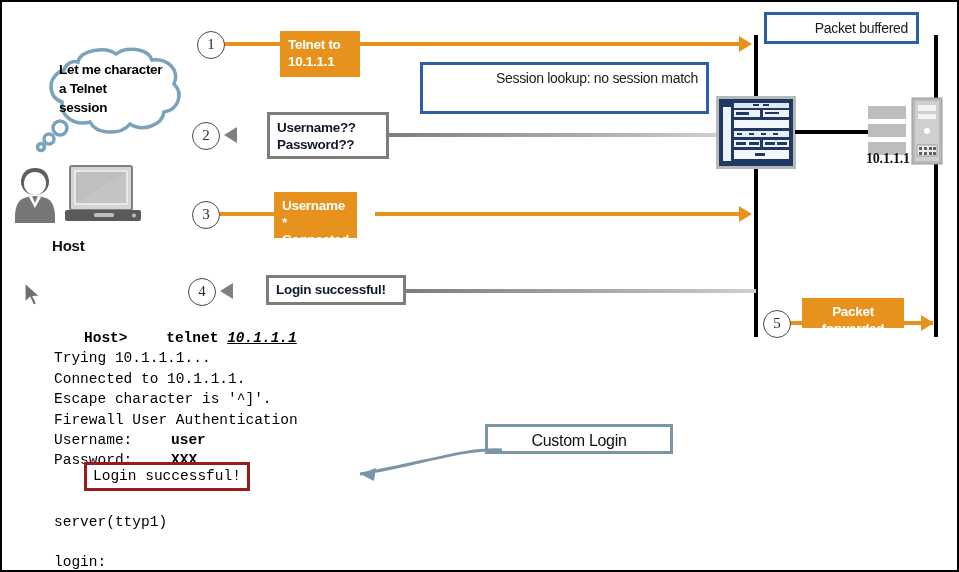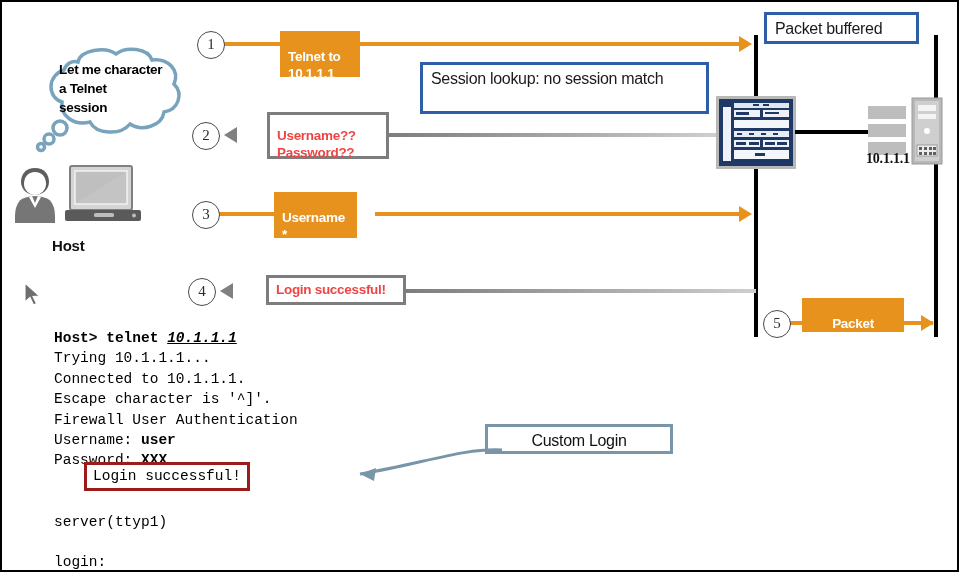--- a/index.html
+++ b/index.html
@@ -69,46 +69,46 @@
   }
 
   
   .orange-box{
     position:absolute;
     background:#E8921E;
     color:#ffffff;
     font-weight:bold;
     font-size:13.5px;
     line-height:17px;
-    padding:17px 8px;
+    padding:5px 8px;
     box-sizing:border-box;
     letter-spacing:-0.3px;
   }
   .gray-box{
     position:absolute;
     background:#ffffff;
     border:3px solid #7d7d7d;
-    color:#ef4444;
+    color:#0f172a;
     font-weight:bold;
     font-size:13.5px;
     line-height:17px;
-    padding:12px 7px;
+    padding:4px 7px;
     box-sizing:border-box;
     letter-spacing:-0.3px;
   }
   .blue-box{
     position:absolute;
     background:#ffffff;
     border:3px solid #2F5EA8;
     color:#1a1a1a;
-    font-size:16px;
+    font-size:14px;
     line-height:19px;
     padding:4px 8px;
     box-sizing:border-box;
-    text-align:left;
+    text-align:right;
     letter-spacing:-0.3px;
   }
   .steel-box{
     position:absolute;
     background:#ffffff;
     border:3px solid #7896A8;
     color:#111111;
     font-size:16px;
     line-height:22px;
     padding:3px 10px;
@@ -138,21 +138,21 @@
   #terminal{
     position:absolute;
     left:52px;
     top:326px;
     font-family:"Liberation Mono", monospace;
     font-size:14.5px;
     line-height:20.4px;
     color:#000000;
     white-space:pre;
   }
-  #terminal .b{font-weight:bold;}
+  #terminal .b{font-weight:bold;margin-left:30px;}
   #terminal .bu{font-weight:bold;font-style:italic;text-decoration:underline;}
   .banner-line{position:relative;height:20.4px;}
   #banner-hl{
     position:absolute;
     left:82px;
     top:460px;
     border:3px solid #9B1B1B;
     padding:1px 6px 2px 6px;
     font-family:"Liberation Mono", monospace;
     font-size:14.5px;

